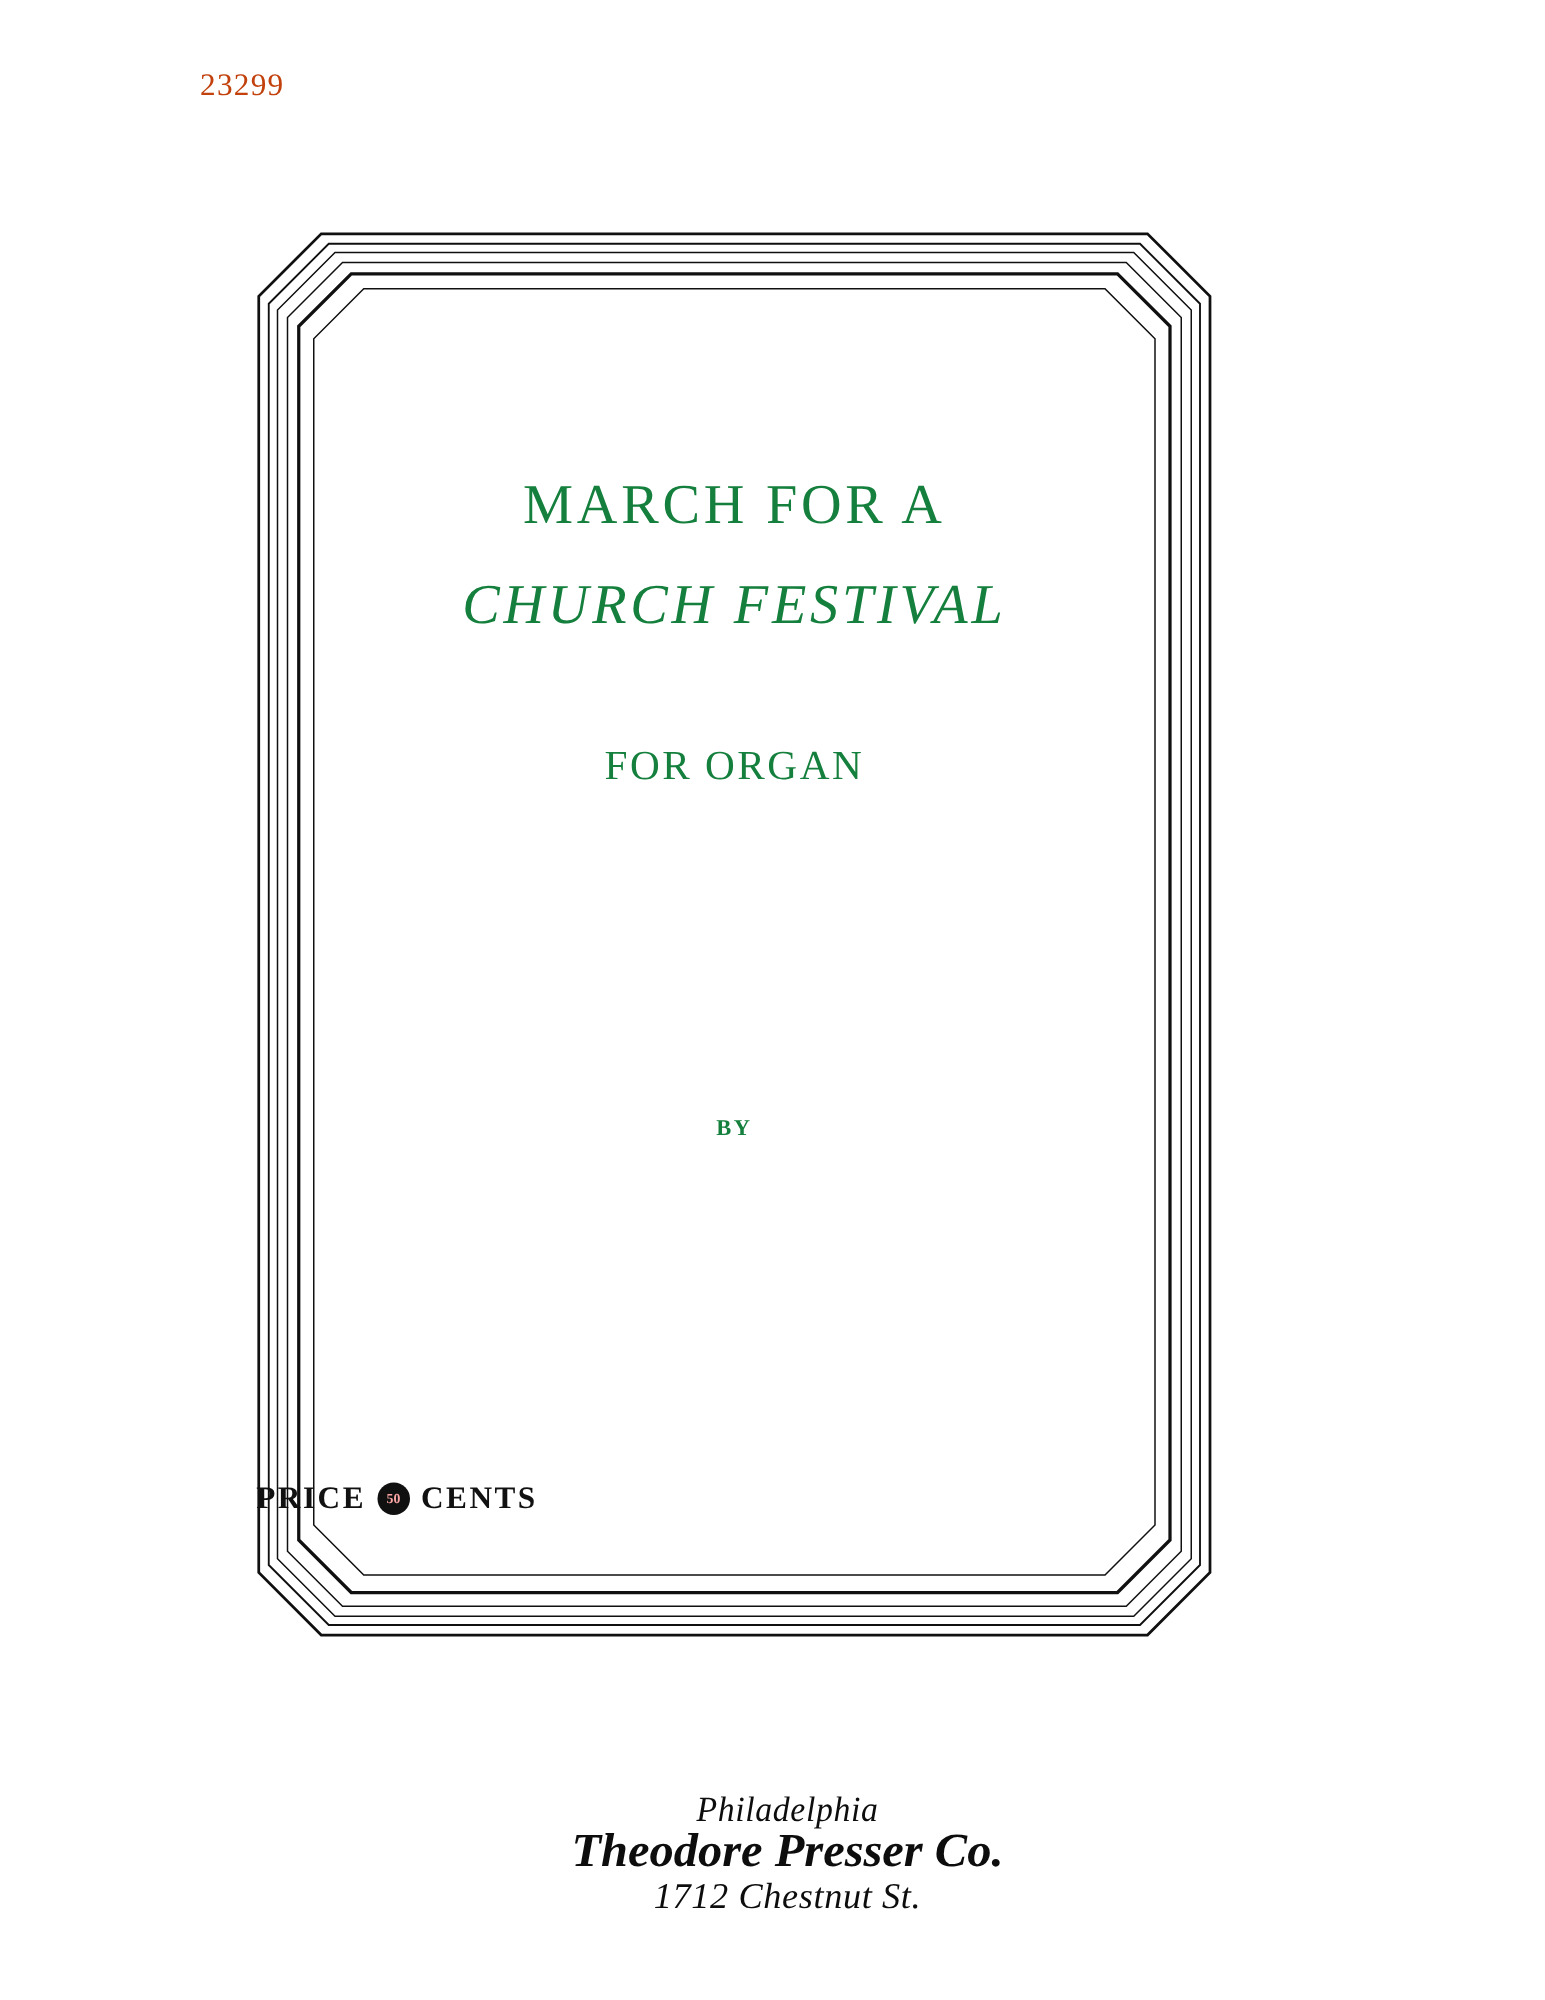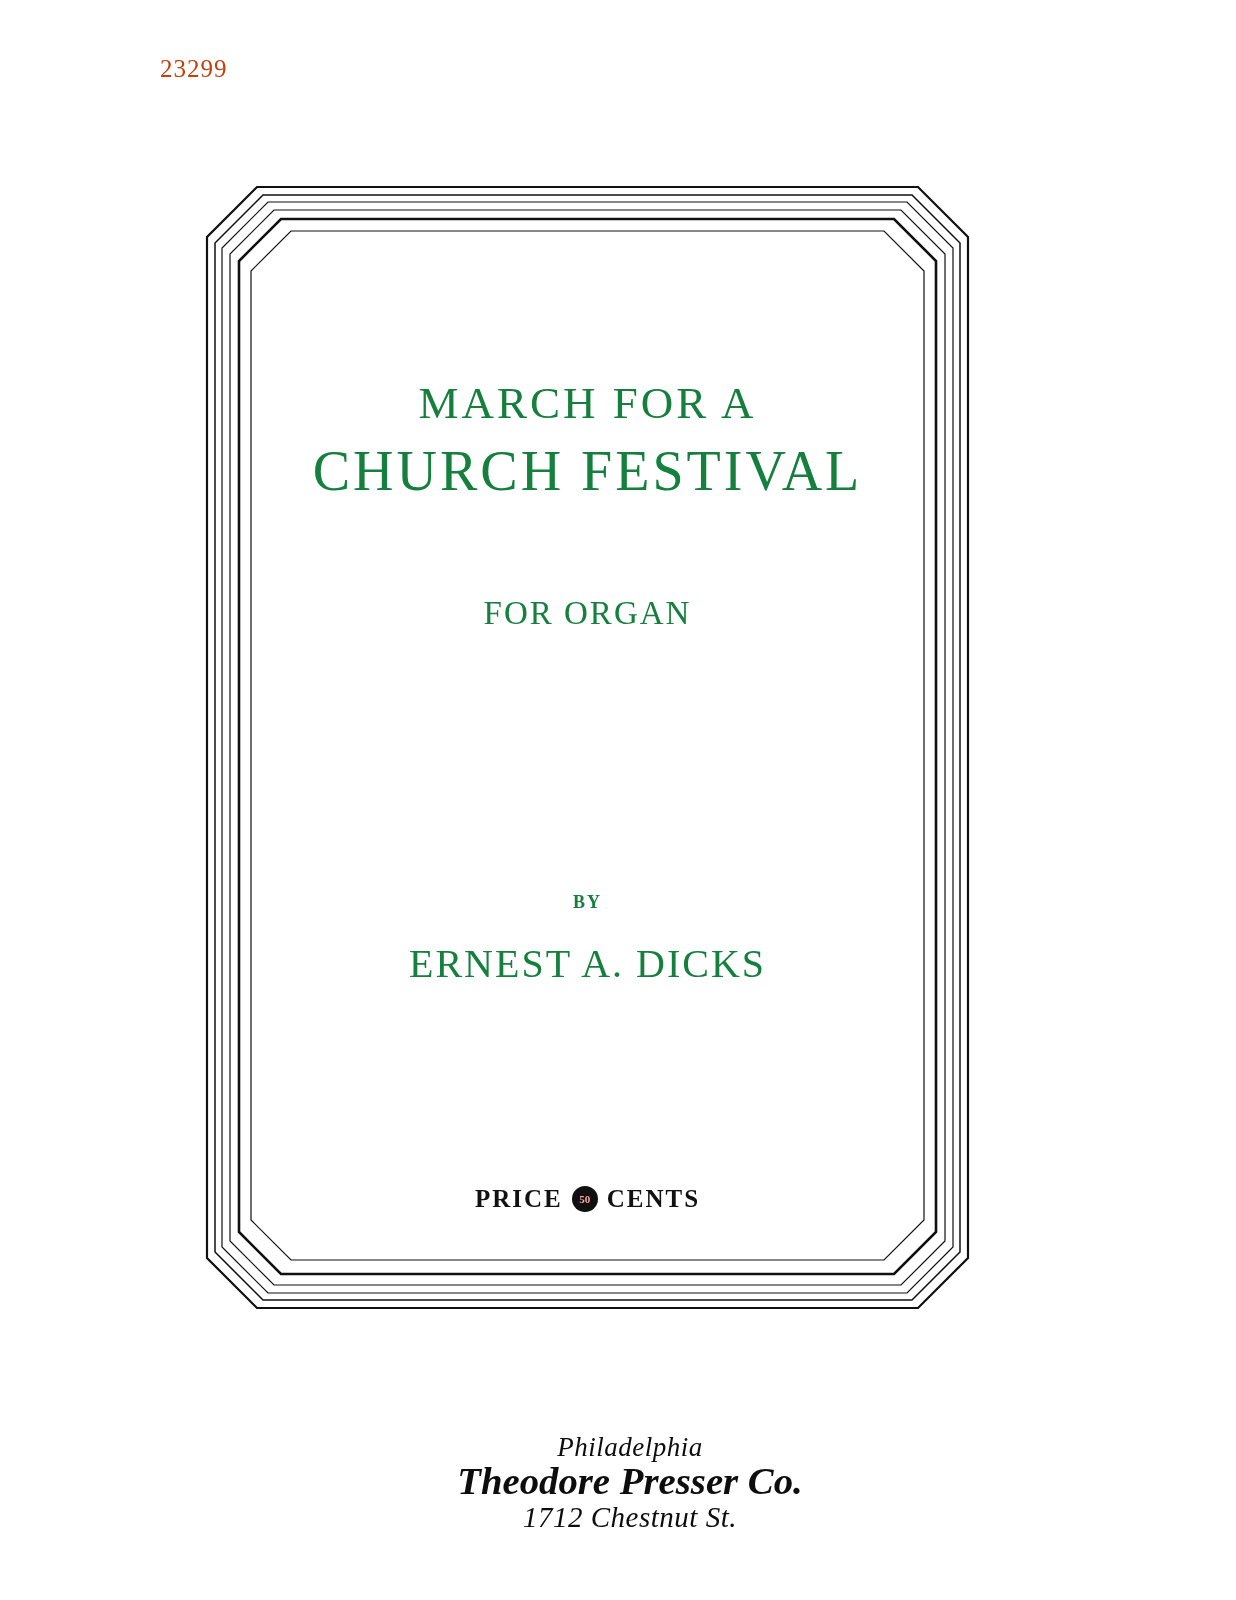--- a/index.html
+++ b/index.html
@@ -59,23 +59,24 @@
     color: #15803d;
     white-space: nowrap;
   }
 
   .title-1 {
     top: 192px;
     font-size: 45px;
     letter-spacing: 3px;
   }
   .title-2 {
-    top: 254px;
-    font-size: 56px;
+    top: 272px;
+    font-size: 45px;
     letter-spacing: 3px;
+    font-style: italic;
   }
   .subtitle {
     top: 410px;
     font-size: 33px;
     letter-spacing: 2px;
   }
   .by-line {
     top: 707px;
     font-size: 18px;
     font-weight: bold;
@@ -90,21 +91,21 @@
   .price-line {
     position: absolute;
     width: 100%;
     left: 0;
     top: 1000px;
     font-size: 25px;
     font-weight: bold;
     letter-spacing: 2px;
     display: flex;
     align-items: center;
-    justify-content: center;
+    justify-content: flex-start;
     gap: 9px;
   }
   .price-coin {
     display: inline-flex;
     align-items: center;
     justify-content: center;
     width: 26px;
     height: 26px;
     border-radius: 50%;
     background: #101010;
@@ -169,21 +170,20 @@
 <div class="title-block">
 
   <div class="title-line title-1">MARCH FOR A</div>
 
   <div class="title-line title-2">CHURCH FESTIVAL</div>
 
   <div class="title-line subtitle">FOR ORGAN</div>
 
   <div class="title-line by-line">BY</div>
 
-  <div class="title-line composer">ERNEST A. DICKS</div>
 
   <div class="price-line">
     <span>PRICE</span>
     <span class="price-coin">50</span>
     <span>CENTS</span>
   </div>
 
 </div>
 
 <div class="imprint">

